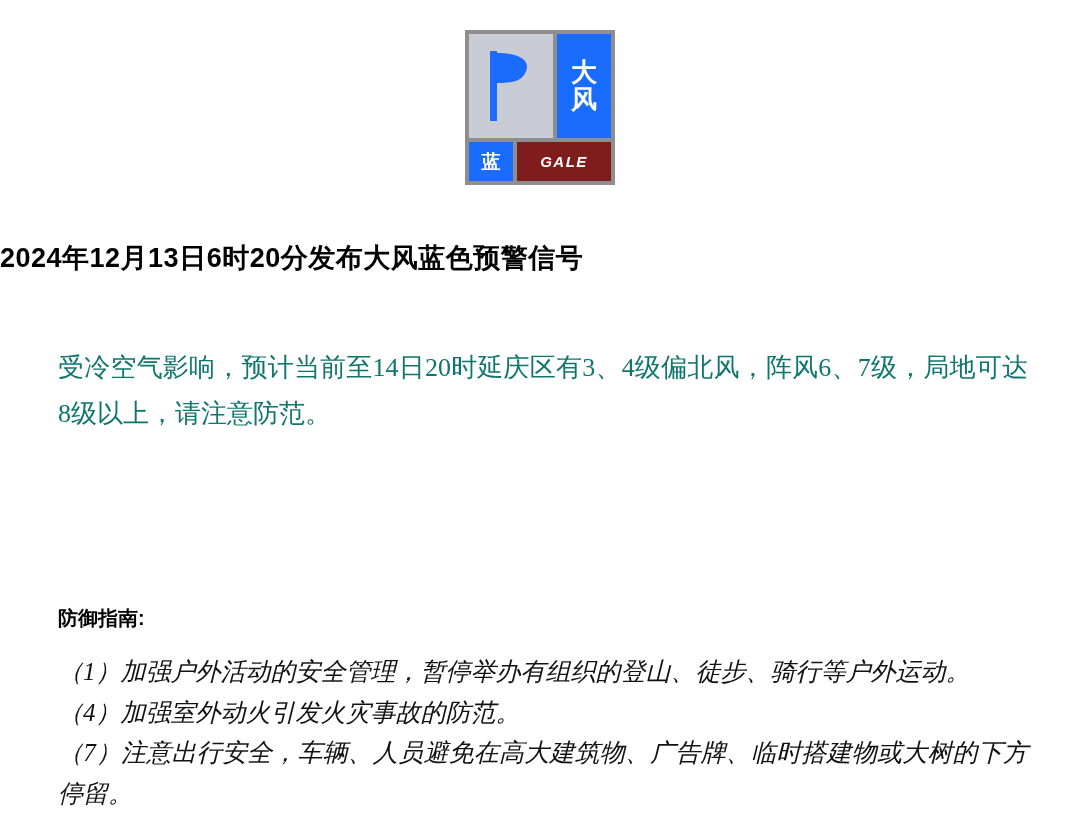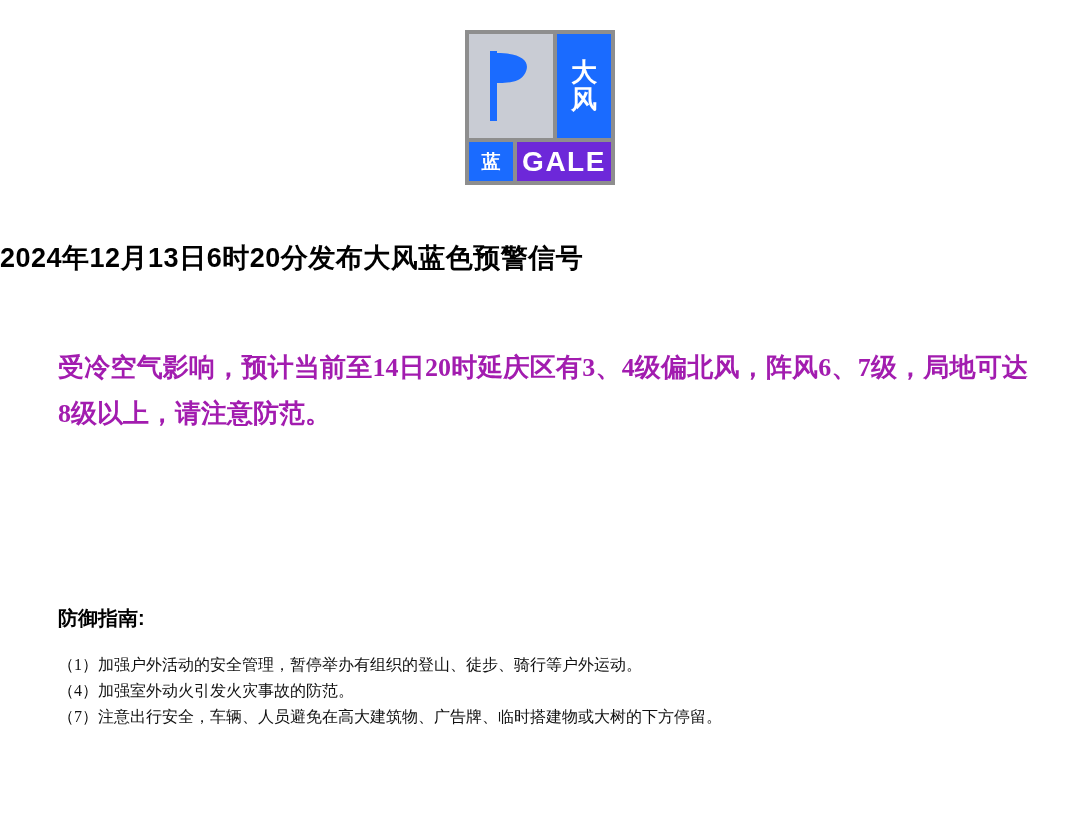--- a/index.html
+++ b/index.html
@@ -83,29 +83,30 @@
     color: #ffffff;
     display: flex;
     align-items: center;
     justify-content: center;
     font-family: "Liberation Sans", "DejaVu Sans", sans-serif;
     font-weight: bold;
     font-size: 19px;
   }
   .sign-en {
     flex: 1;
-    background: #6d28d9;
+    background: #7f1d1d;
     color: #ffffff;
     display: flex;
     align-items: center;
     justify-content: center;
     font-family: "Liberation Sans", "DejaVu Sans", sans-serif;
     font-weight: bold;
-    font-size: 28px;
+    font-size: 15px;
     letter-spacing: 1.5px;
+    font-style: italic;
   }
 
   
   .title {
     position: absolute;
     left: 0;
     right: 0;
     top: 240px;
     text-align: left;
     font-family: "Liberation Sans", "DejaVu Sans", sans-serif;
@@ -116,44 +117,44 @@
   }
 
   
   .body-text {
     position: absolute;
     left: 58px;
     right: 52px;
     top: 345px;
     font-size: 26px;
     line-height: 1.75;
-    color: #a21caf;
+    color: #0f766e;
     text-align: justify;
-    font-weight: bold;
   }
 
   
   .guide {
     position: absolute;
     left: 58px;
     right: 52px;
     top: 605px;
   }
   .guide-title {
     font-family: "Liberation Sans", "DejaVu Sans", sans-serif;
     font-weight: bold;
     font-size: 20px;
     color: #000000;
     margin-bottom: 20px;
   }
   .guide-item {
-    font-size: 16px;
+    font-size: 25px;
     line-height: 1.62;
     color: #111111;
     text-align: justify;
+    font-style: italic;
   }
 </style>
 </head>
 <body>
 
 <div class="page">
 
   <div class="sign-wrap">
     <div class="sign">
       <div class="sign-top">

